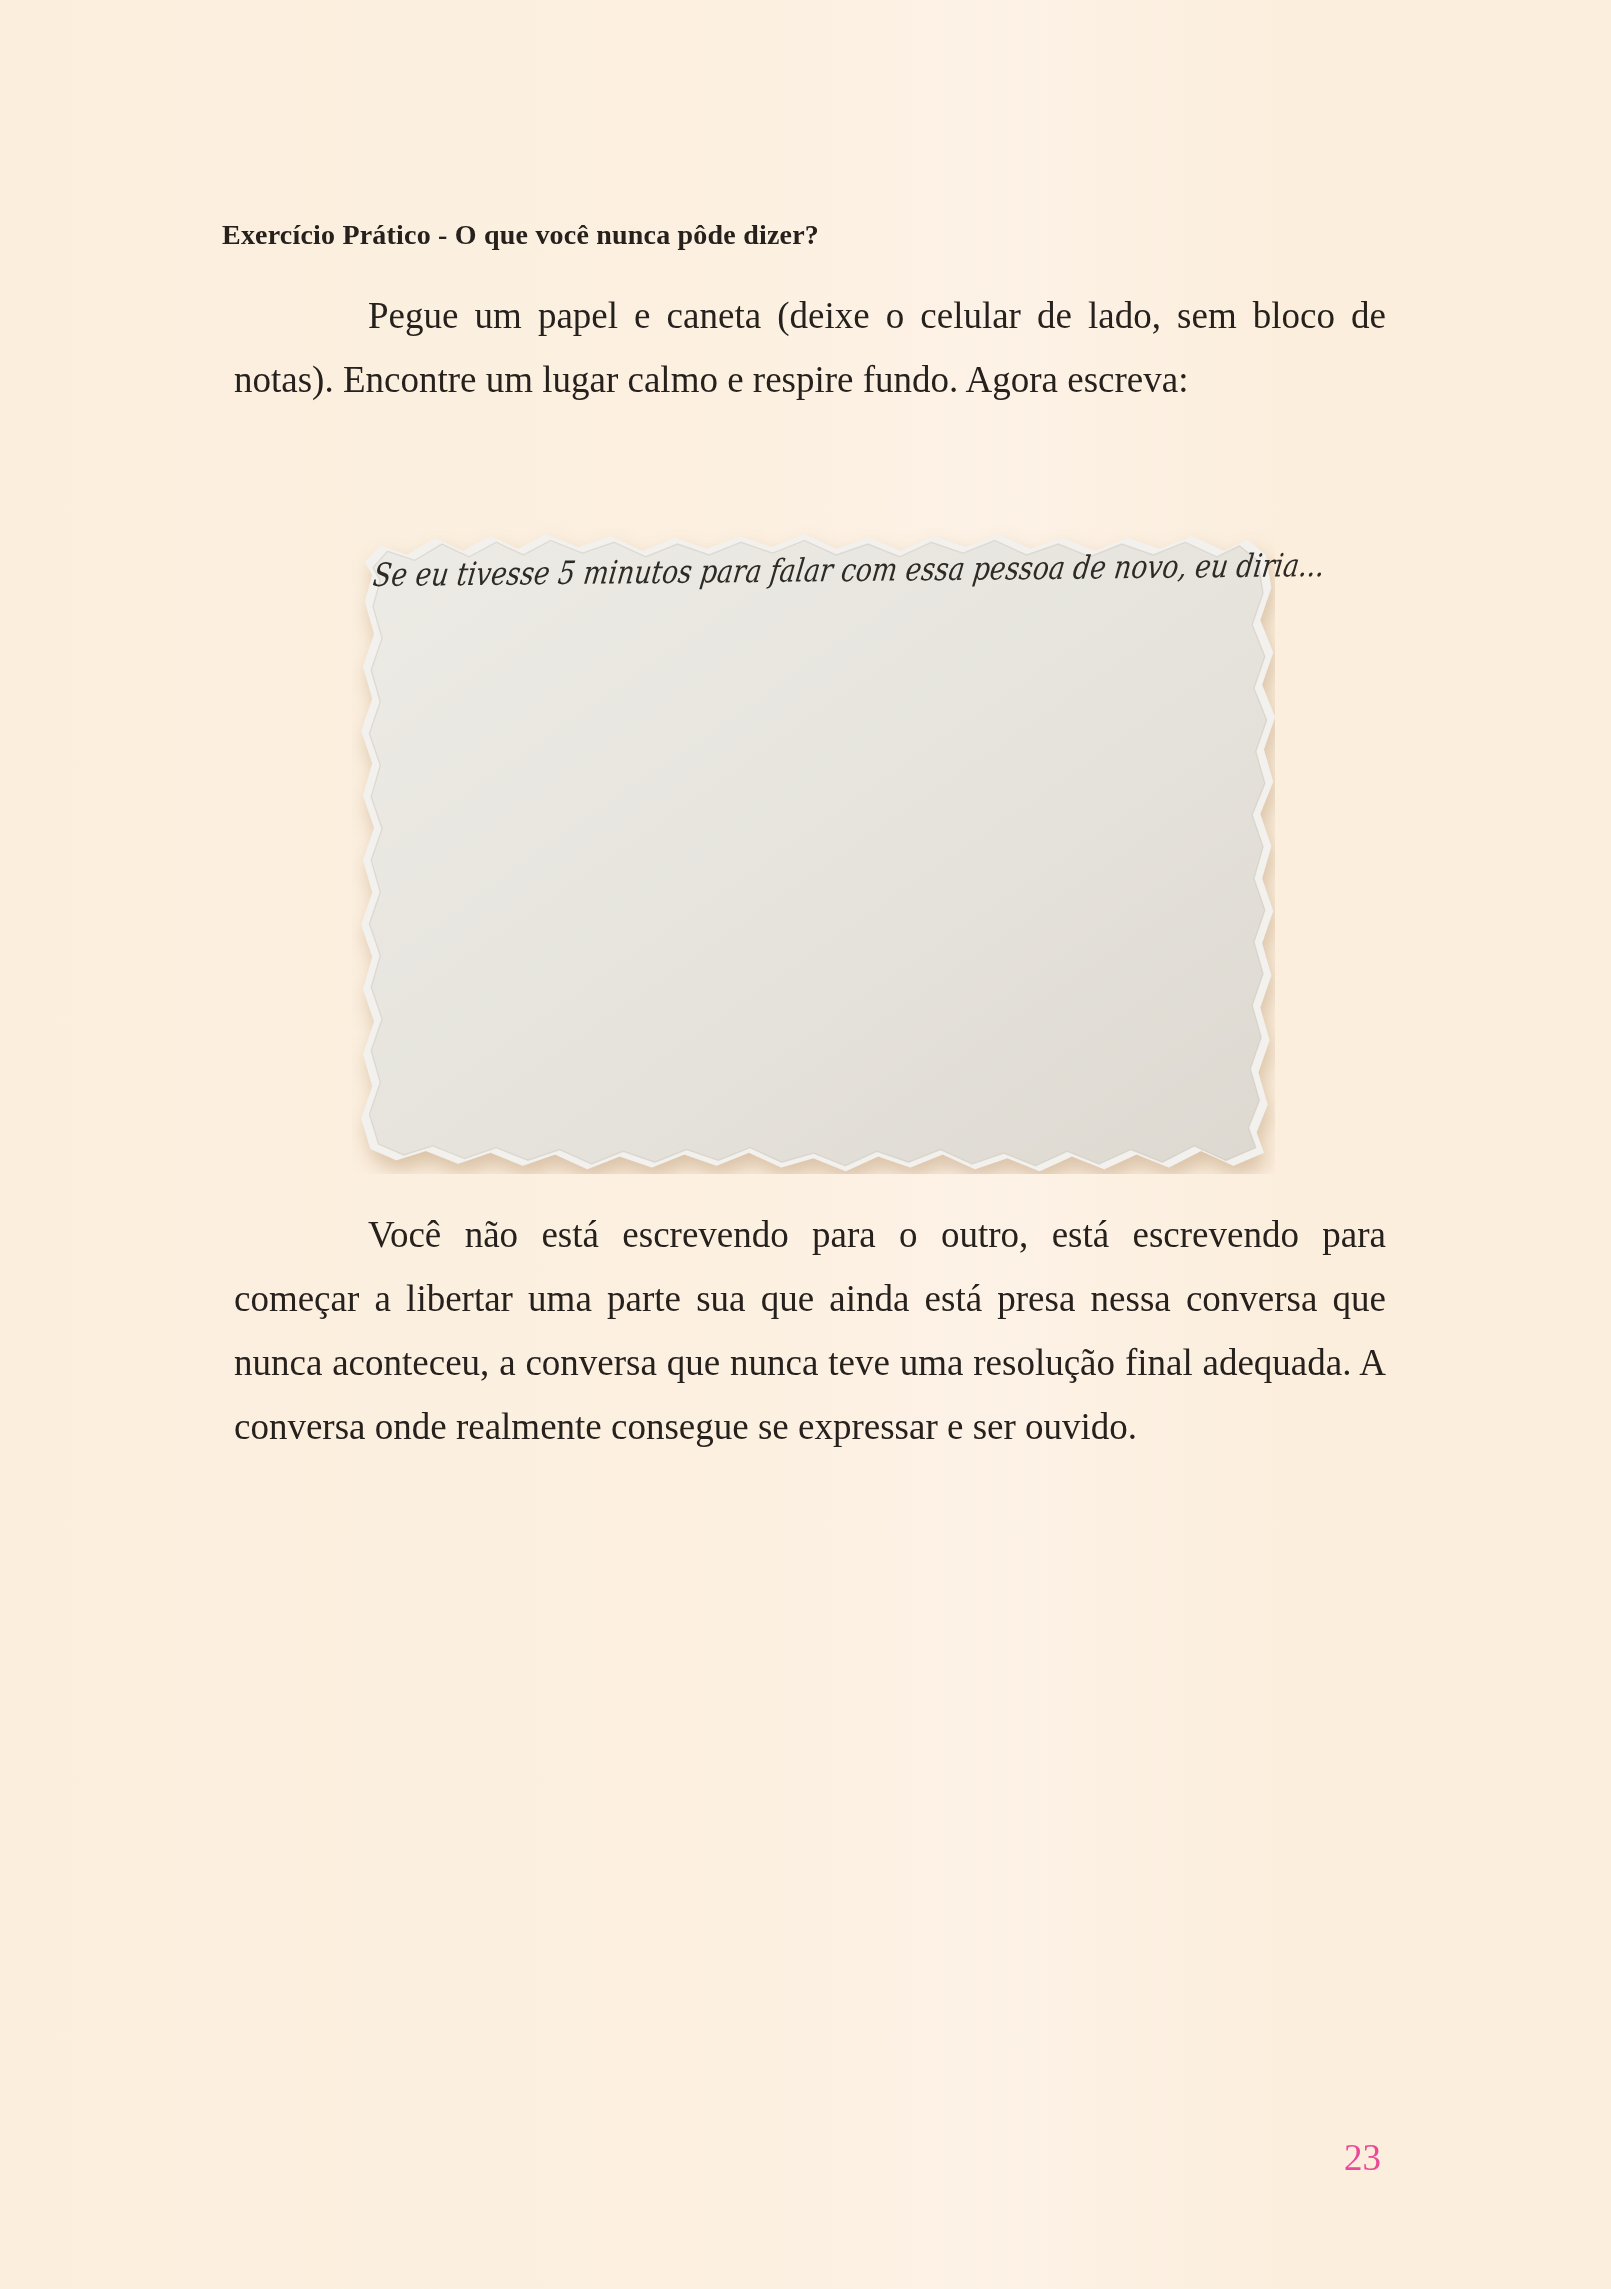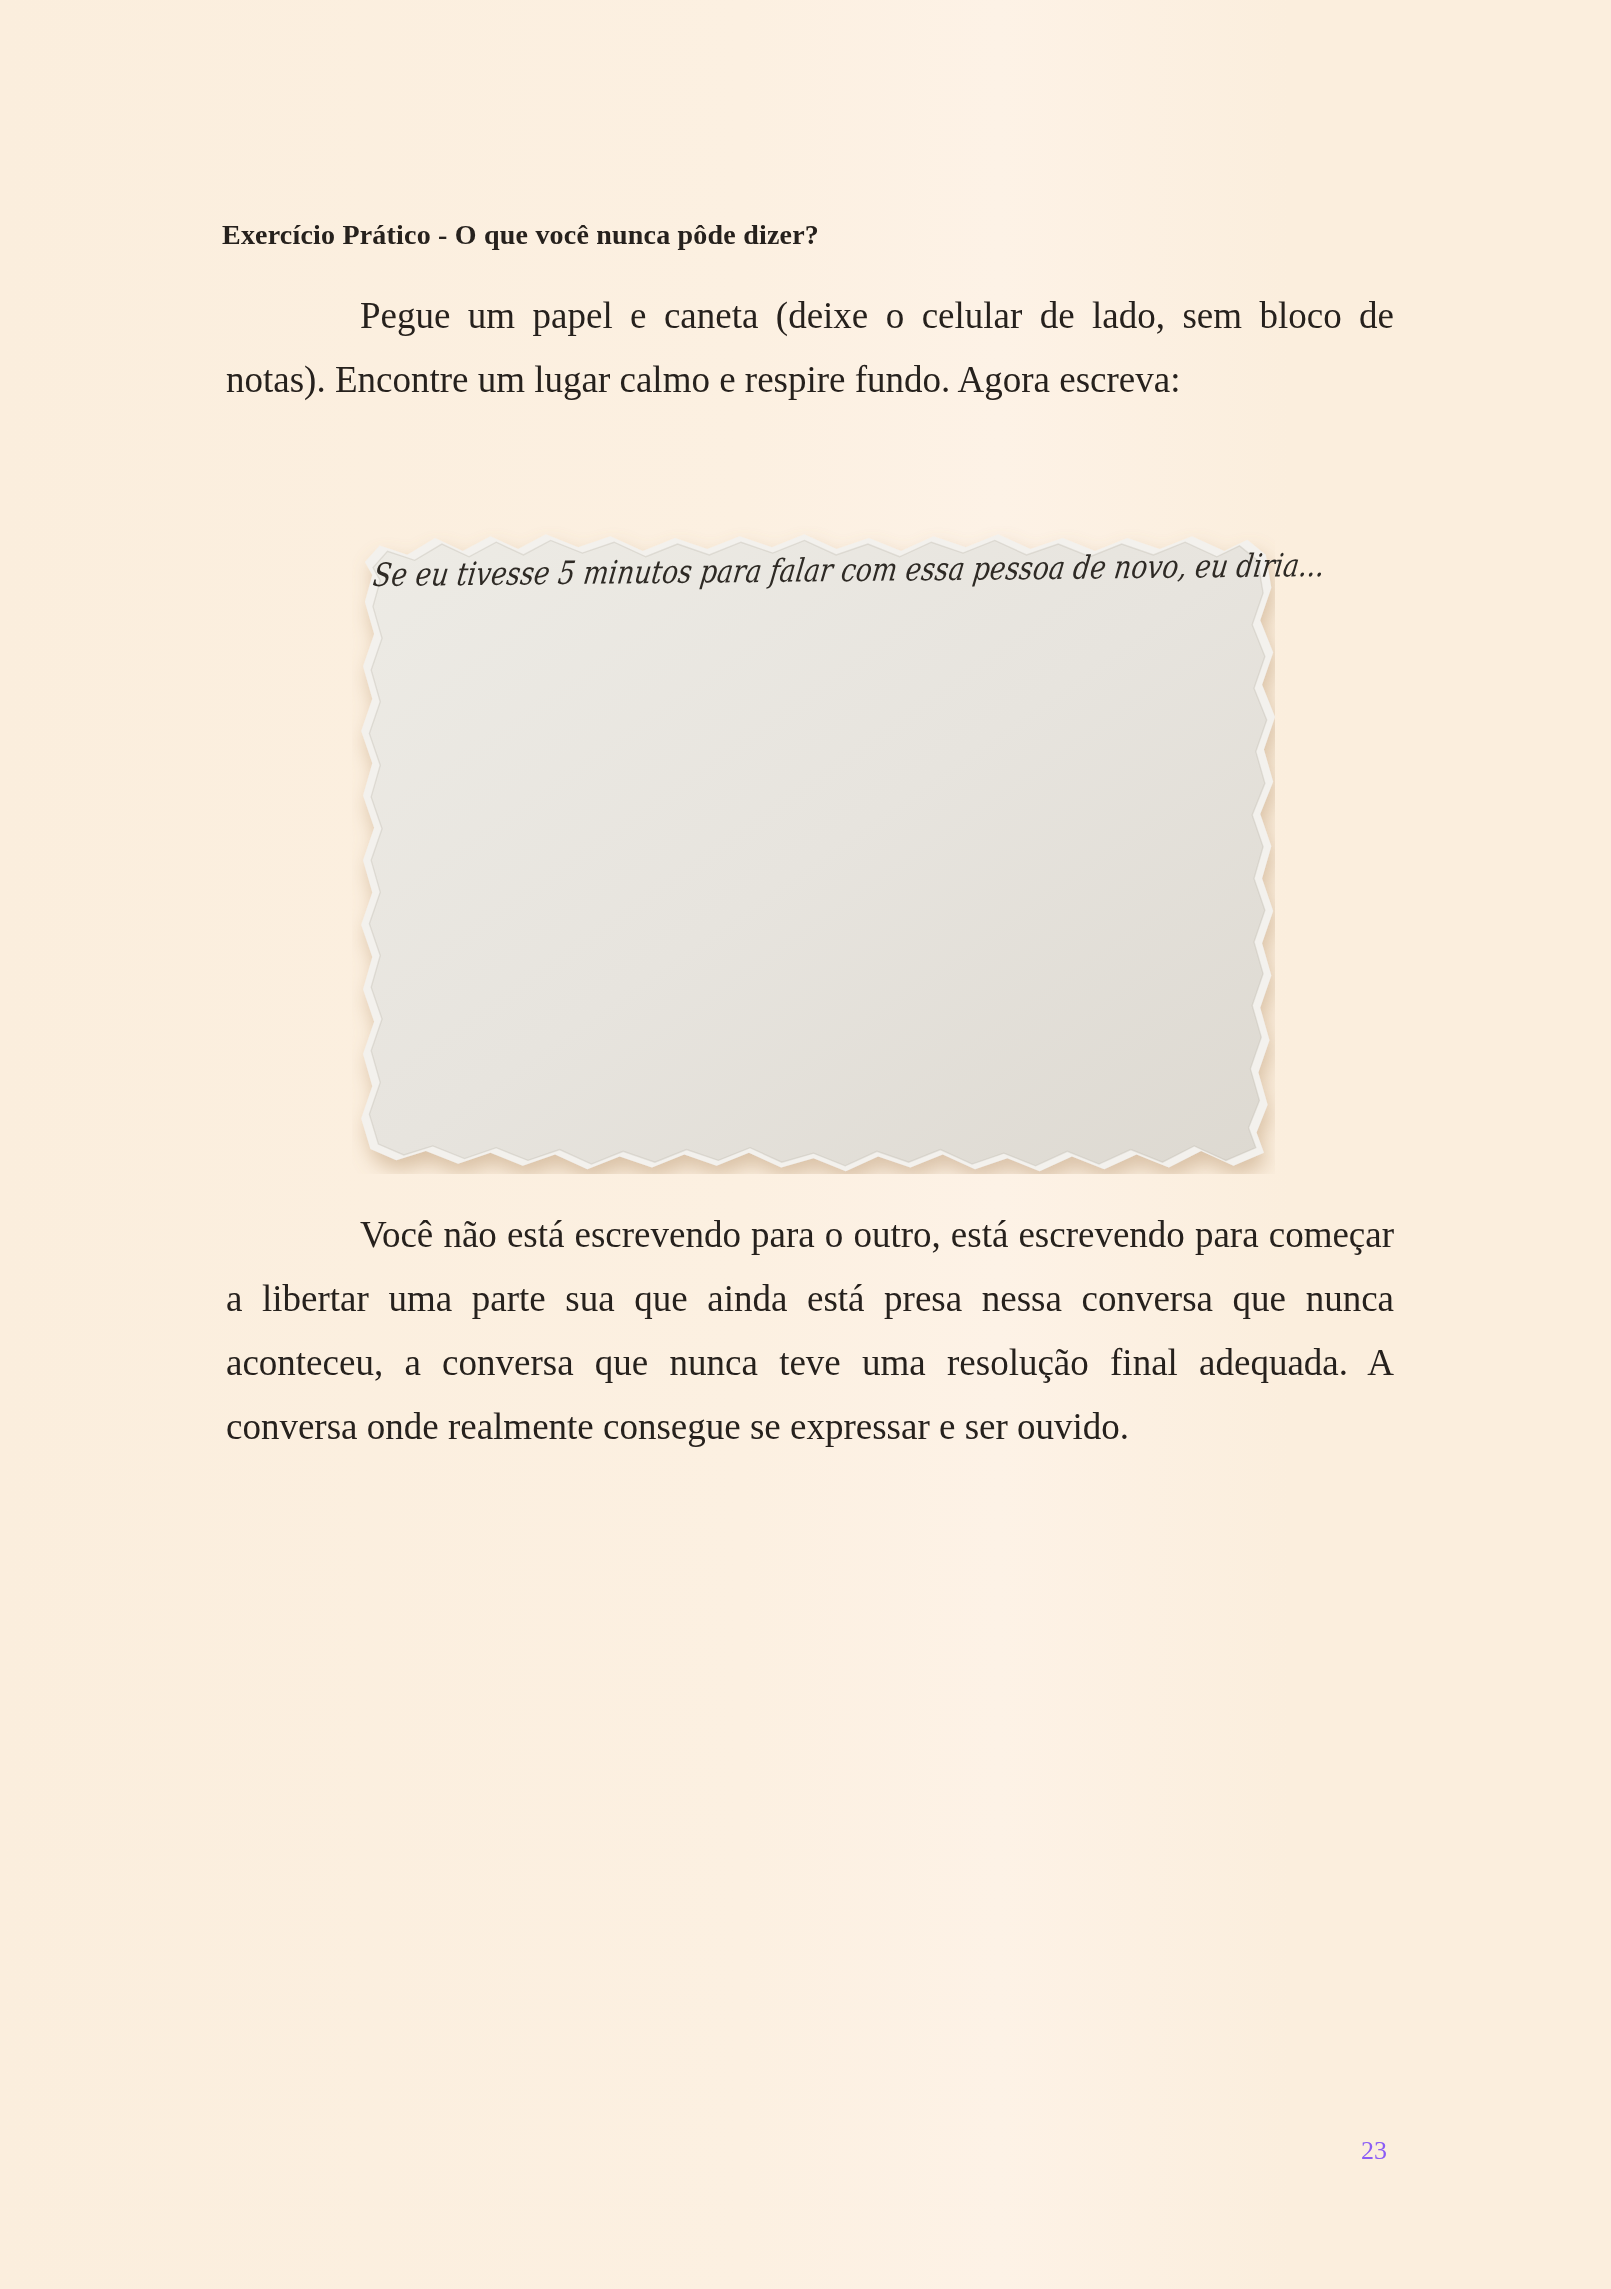--- a/index.html
+++ b/index.html
@@ -22,21 +22,21 @@
   }
   h1.page-title {
     margin: 0;
     padding-top: 218px;
     font-size: 28px;
     line-height: 1.2;
     font-weight: bold;
     letter-spacing: 0.2px;
   }
   p.body-par {
-    margin: 4px;
+    margin: 12px;
     font-size: 37px;
     line-height: 64px;
     text-align: justify;
     text-indent: 134px;
   }
   p.par-1 { margin-top: 32px; }
   p.par-2 { margin-top: 92px; }
   p.par-3 { margin-top: 29px; }
   .emph { font-style: italic; }
 
@@ -62,23 +62,23 @@
     font-family: "DejaVu Serif", serif;
     color: #2e2a25;
     white-space: nowrap;
     transform: rotate(-0.6deg) skewX(-8deg) scaleX(0.83);
     transform-origin: left top;
     letter-spacing: 0px;
   }
   .page-number {
     position: absolute;
     top: 2136px;
-    right: 224px;
-    font-size: 26px;
-    color: #8b5cf6;
+    right: 230px;
+    font-size: 37px;
+    color: #ec4899;
   }
 </style>
 </head>
 <body>
 
 <div class="content">
 
   <h1 class="page-title">Exercício Prático - O que você nunca pôde dizer?</h1>
 
   <p class="body-par par-1">Pegue um papel e caneta (deixe o celular de lado, sem bloco de notas). Encontre um lugar calmo e respire fundo. Agora escreva:</p>

